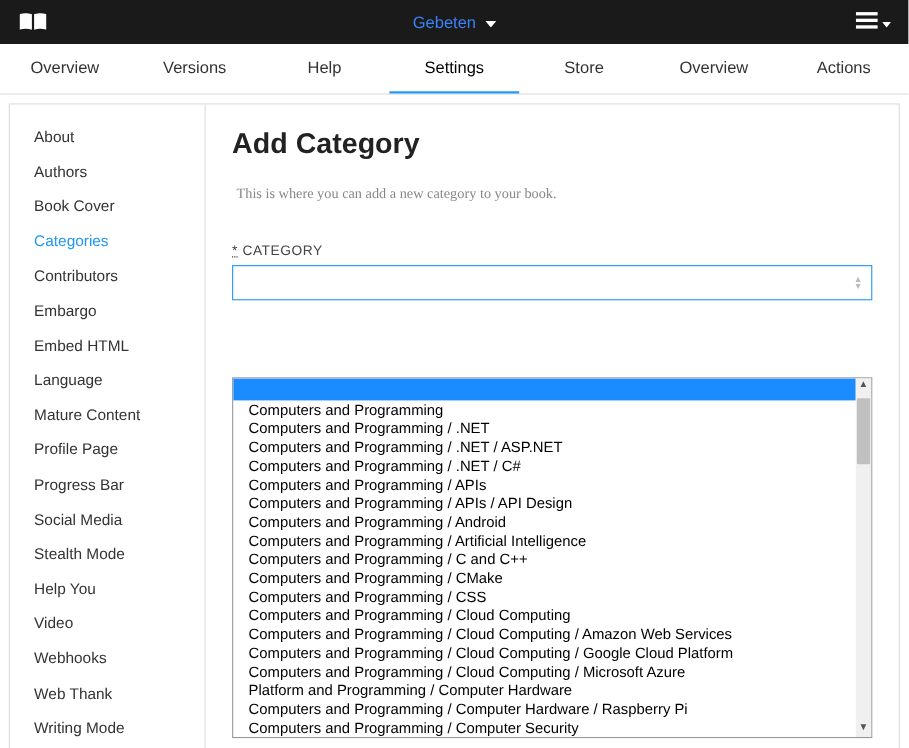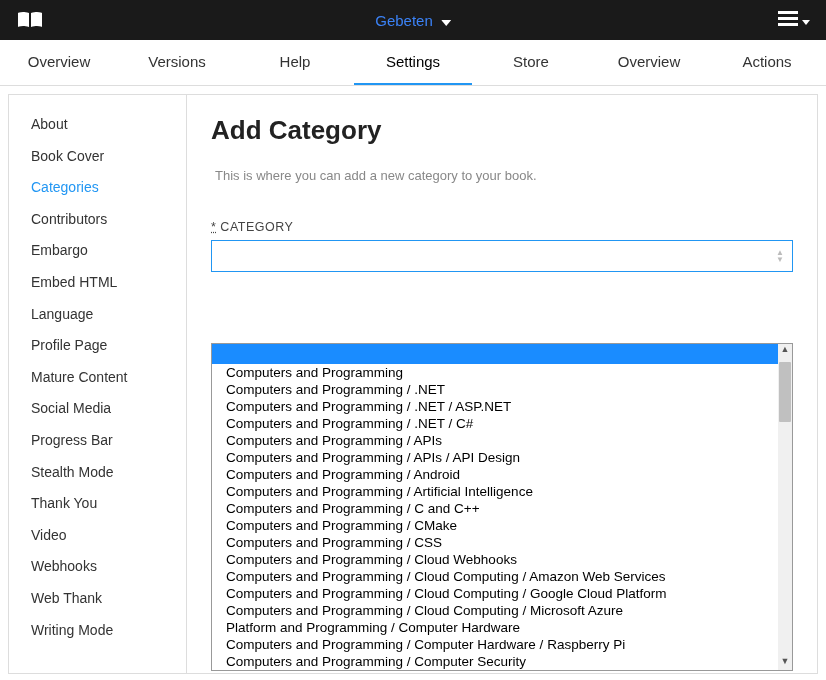--- a/index.html
+++ b/index.html
@@ -10,21 +10,21 @@
   .hamburger-wrap { margin-left: auto; margin-right: 16px; display: flex; align-items: center; gap: 4px; }
   .tabs { display: flex; height: 46px; border-bottom: 1px solid #ddd; }
   .tab { flex: 1; display: flex; align-items: center; justify-content: center; font-size: 15px; color: #333; cursor: pointer; border-bottom: 2px solid transparent; }
   .tab.active { color: #000000; border-bottom-color: #2196f3; }
   .content { display: flex; border: 1px solid #ddd; margin: 8px; min-height: 580px; }
   .sidebar { width: 178px; border-right: 1px solid #ddd; padding: 14px 0; }
   .sidebar-item { padding: 6px 22px; font-size: 14px; color: #333; cursor: pointer; line-height: 1.4; }
   .sidebar-item.active { color: #2196f3; }
   .main { flex: 1; padding: 20px 24px; position: relative; }
   .page-title { font-size: 26px; font-weight: 700; margin-bottom: 22px; }
-  .page-desc { color: #888; font-size: 13px; margin-bottom: 26px; padding-left: 4px; }
+  .page-desc { color: #888; font-size: 13px; margin-bottom: 26px; padding-left: 4px; font-family: Liberation Serif, serif; }
   .field-label { font-size: 12.5px; letter-spacing: 0.5px; color: #444; margin-bottom: 6px; margin-top: 37px; }
   .field-label .req { text-decoration: underline dotted; }
   .combo { width: 100%; height: 32px; border: 1px solid #2196f3; background: #fff; display: flex; align-items: center; padding: 0 8px; position: relative; }
   .combo-spin { margin-left: auto; display: flex; flex-direction: column; color: #bbb; font-size: 8px; line-height: 7px; }
   .dropdown { position: absolute; top: 248px; left: 24px; right: 24px; border: 1px solid #999; background: #fff; z-index: 10; display: flex; }
   .dd-list { flex: 1; overflow: hidden; }
   .dd-item { font-size: 13.5px; padding: 1px 14px; cursor: pointer; white-space: nowrap; }
   .dd-item.highlight { background: #1a8cff; color: #fff; height: 20px; }
   .dd-item:not(.highlight) { color: #000; }
   .dd-scroll { width: 14px; background: #f0f0f0; position: relative; }
@@ -72,32 +72,33 @@
   <div class="tab">Help</div>
   <div class="tab active">Settings</div>
   <div class="tab">Store</div>
   <div class="tab">Overview</div>
   <div class="tab">Actions</div>
 </div>
 
 <div class="content">
   <div class="sidebar">
     <div class="sidebar-item">About</div>
+    <div class="sidebar-item">Authors</div>
     <div class="sidebar-item">Book Cover</div>
     <div class="sidebar-item active">Categories</div>
     <div class="sidebar-item">Contributors</div>
     <div class="sidebar-item">Embargo</div>
     <div class="sidebar-item">Embed HTML</div>
     <div class="sidebar-item">Language</div>
+    <div class="sidebar-item">Mature Content</div>
     <div class="sidebar-item">Profile Page</div>
-    <div class="sidebar-item">Mature Content</div>
+    <div class="sidebar-item">Progress Bar</div>
     <div class="sidebar-item">Social Media</div>
-    <div class="sidebar-item">Progress Bar</div>
     <div class="sidebar-item">Stealth Mode</div>
-    <div class="sidebar-item">Thank You</div>
+    <div class="sidebar-item">Help You</div>
     <div class="sidebar-item">Video</div>
     <div class="sidebar-item">Webhooks</div>
     <div class="sidebar-item">Web Thank</div>
     <div class="sidebar-item">Writing Mode</div>
   </div>
 
   <div class="main">
     <h1 class="page-title">Add Category</h1>
     <div class="page-desc">This is where you can add a new category to your book.</div>
 
@@ -121,21 +122,21 @@
         <div class="dd-item">Computers and Programming / .NET</div>
         <div class="dd-item">Computers and Programming / .NET / ASP.NET</div>
         <div class="dd-item">Computers and Programming / .NET / C#</div>
         <div class="dd-item">Computers and Programming / APIs</div>
         <div class="dd-item">Computers and Programming / APIs / API Design</div>
         <div class="dd-item">Computers and Programming / Android</div>
         <div class="dd-item">Computers and Programming / Artificial Intelligence</div>
         <div class="dd-item">Computers and Programming / C and C++</div>
         <div class="dd-item">Computers and Programming / CMake</div>
         <div class="dd-item">Computers and Programming / CSS</div>
-        <div class="dd-item">Computers and Programming / Cloud Webhooks</div>
+        <div class="dd-item">Computers and Programming / Cloud Computing</div>
         <div class="dd-item">Computers and Programming / Cloud Computing / Amazon Web Services</div>
         <div class="dd-item">Computers and Programming / Cloud Computing / Google Cloud Platform</div>
         <div class="dd-item">Computers and Programming / Cloud Computing / Microsoft Azure</div>
         <div class="dd-item">Platform and Programming / Computer Hardware</div>
         <div class="dd-item">Computers and Programming / Computer Hardware / Raspberry Pi</div>
         <div class="dd-item">Computers and Programming / Computer Security</div>
       </div>
       <div class="dd-scroll">
         <div class="dd-arrow-up">▲</div>
         <div class="dd-thumb"></div>

